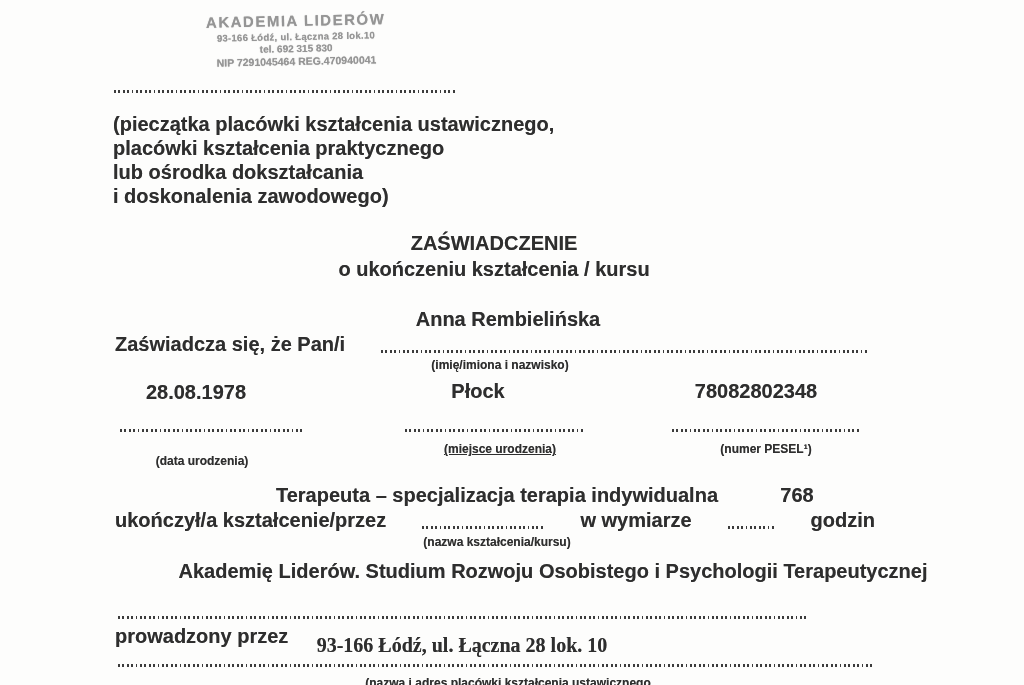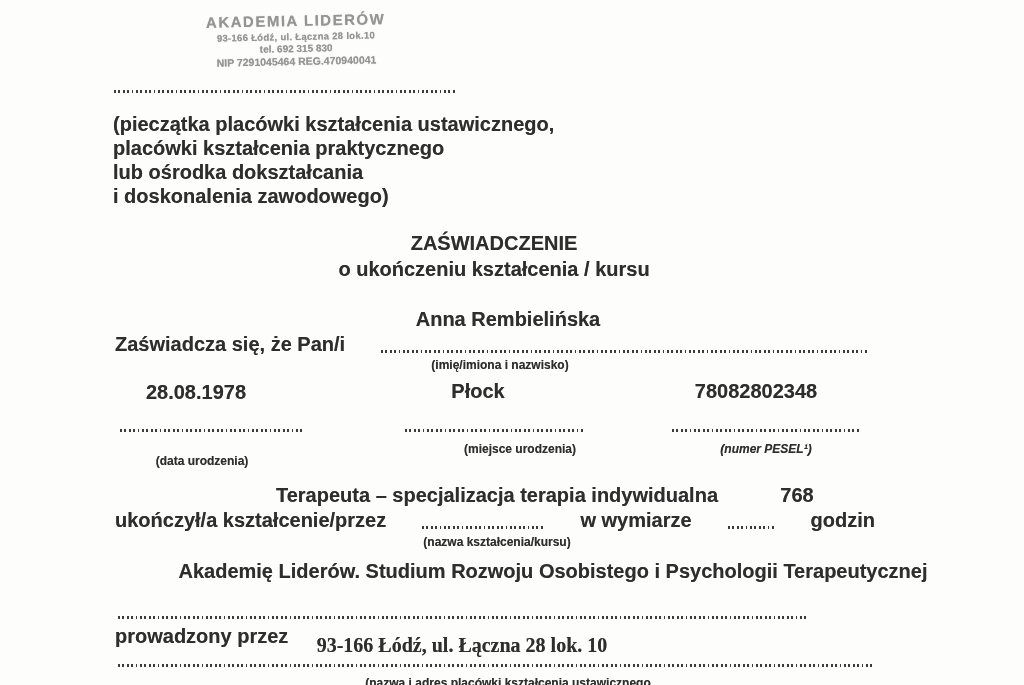--- a/index.html
+++ b/index.html
@@ -98,22 +98,22 @@
 
   <div class="txt ctr" style="left:196px; top:381px;">28.08.1978</div>
   <div class="txt ctr" style="left:478px; top:380px;">Płock</div>
   <div class="txt ctr" style="left:756px; top:380px;">78082802348</div>
 
   <div class="dotline" style="left:120px; top:429px; width:182px;"></div>
   <div class="dotline" style="left:405px; top:429px; width:180px;"></div>
   <div class="dotline" style="left:672px; top:429px; width:188px;"></div>
 
   <div class="txt ctr cap" style="left:202px; top:442px;margin-top:12px;">(data urodzenia)</div>
-  <div class="txt ctr cap" style="left:520px; top:442px;">(miejsce urodzenia)</div>
-  <div class="txt ctr cap" style="left:766px; top:442px;font-style:italic;">(numer PESEL¹)</div>
+  <div class="txt ctr cap" style="left:500px; top:442px;text-decoration:underline;">(miejsce urodzenia)</div>
+  <div class="txt ctr cap" style="left:766px; top:442px;">(numer PESEL¹)</div>
 
   <div class="txt ctr" style="left:497px; top:484px;">Terapeuta – specjalizacja terapia indywidualna</div>
   <div class="txt ctr" style="left:797px; top:484px;">768</div>
 
   <div class="flexrow" style="left:115px; top:509px; width:760px;">
     <span class="txt" style="position:static;">ukończył/a kształcenie/przez</span>
     <span class="dotfill"></span>
     <span class="txt" style="position:static;">w wymiarze</span>
     <span class="dotfill fixed" style="width:48px;"></span>
     <span class="txt" style="position:static;">godzin</span>

